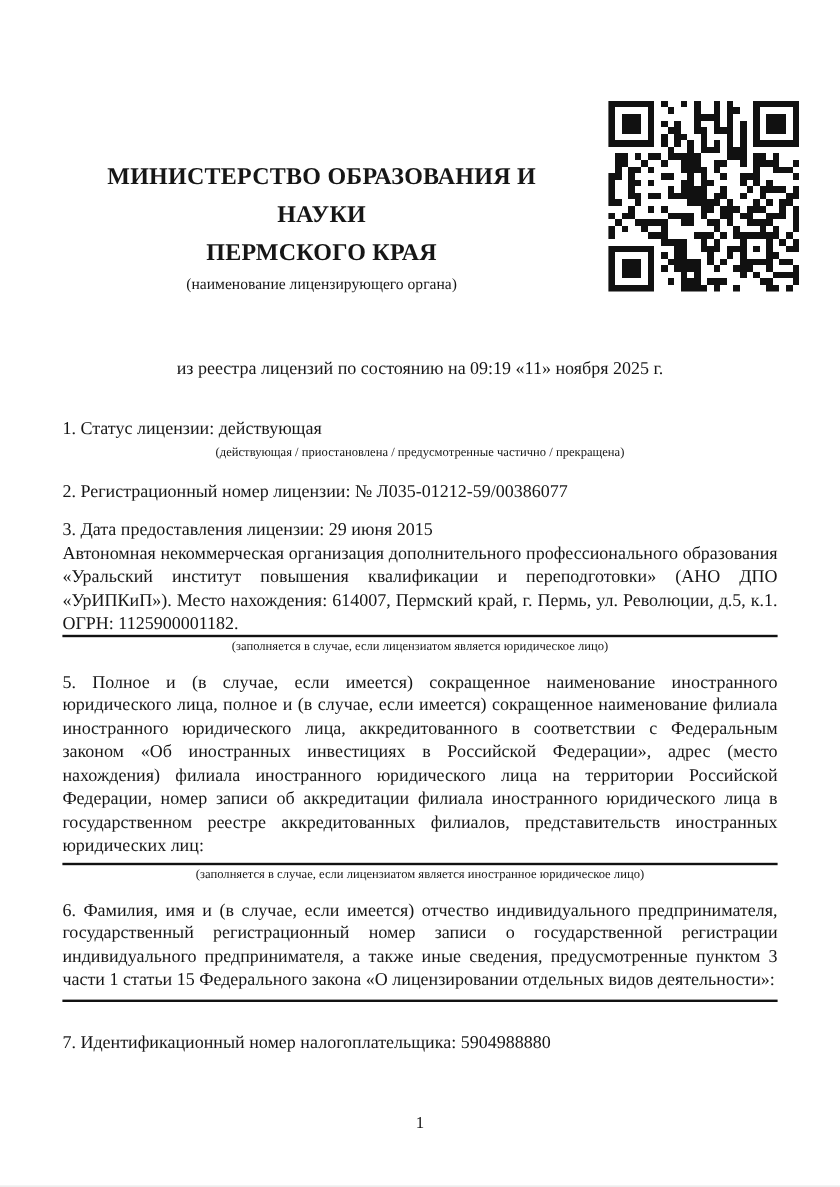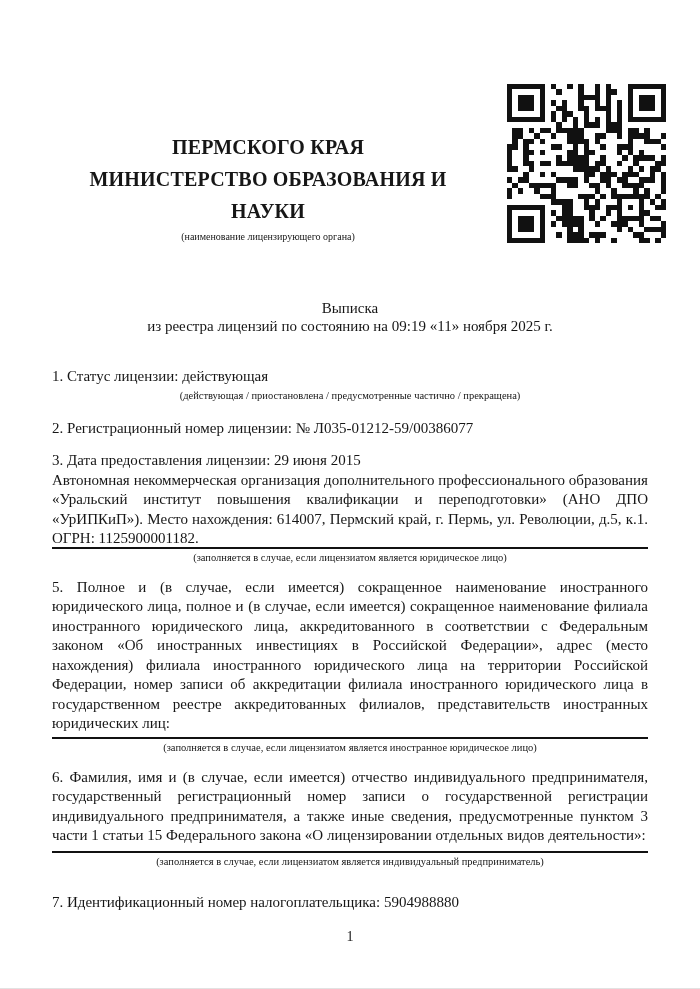--- a/index.html
+++ b/index.html
@@ -12,21 +12,21 @@
     box-sizing:border-box;
     padding:0 52px;
     overflow:hidden;
     border-bottom:1px solid #e2e2e2;
   }
   .ministry{
     position:absolute;top:131px;left:52px;width:432px;
     text-align:center;
   }
   .ministry-line{font-size:20px;font-weight:bold;line-height:32px;letter-spacing:.2px;}
-  .ministry-caption{font-size:10px;line-height:13px;margin-top:3px;}
+  .ministry-caption{font-size:13px;line-height:13px;margin-top:3px;}
   .qr{
     position:absolute;top:84px;left:507px;width:159px;height:159px;
   }
   .qr svg{width:100%;height:100%;display:block;}
   .doc-title{padding-top:299px;text-align:center;font-size:15px;line-height:18px;}
   .items{margin-top:32px;}
   p{margin:0;font-size:15px;line-height:19.5px;}
   .just{text-align:justify;}
   .small-caption{font-size:10.5px;line-height:13px;text-align:center;}
   .cap-item1{margin-top:2px;}
@@ -45,22 +45,22 @@
     position:absolute;left:0;right:0;top:928px;
     text-align:center;font-size:14px;line-height:18px;
   }
 </style>
 </head>
 <body>
 
 <div class="page">
 
   <div class="ministry">
+    <div class="ministry-line">МИНИСТЕРСТВО ОБРАЗОВАНИЯ И НАУКИ</div>
     <div class="ministry-line">ПЕРМСКОГО КРАЯ</div>
-    <div class="ministry-line">МИНИСТЕРСТВО ОБРАЗОВАНИЯ И НАУКИ</div>
     <div class="ministry-caption">(наименование лицензирующего органа)</div>
   </div>
 
   <div class="qr">
     <svg id="qr-svg" xmlns="http://www.w3.org/2000/svg" shape-rendering="crispEdges" fill="#111" viewBox="0 0 174 174">
         <rect x="0" y="0" width="6" height="6"></rect>
         <rect x="6" y="0" width="6" height="6"></rect>
         <rect x="12" y="0" width="6" height="6"></rect>
         <rect x="18" y="0" width="6" height="6"></rect>
         <rect x="24" y="0" width="6" height="6"></rect>
@@ -468,21 +468,20 @@
         <rect x="84" y="168" width="6" height="6"></rect>
         <rect x="96" y="168" width="6" height="6"></rect>
         <rect x="114" y="168" width="6" height="6"></rect>
         <rect x="144" y="168" width="6" height="6"></rect>
         <rect x="150" y="168" width="6" height="6"></rect>
         <rect x="162" y="168" width="6" height="6"></rect>
       </svg>
   </div>
 
   <div class="doc-title">
-    <div>Выписка</div>
     <div>из реестра лицензий по состоянию на 09:19 «11» ноября 2025 г.</div>
   </div>
 
   <div class="items">
 
     <p>1. Статус лицензии: действующая</p>
     <div class="small-caption cap-item1">(действующая / приостановлена / предусмотренные частично / прекращена)</div>
 
     <p class="mt-item2">2. Регистрационный номер лицензии: № Л035-01212-59/00386077</p>
 
@@ -491,21 +490,20 @@
     <p class="just">Автономная некоммерческая организация дополнительного профессионального образования «Уральский институт повышения квалификации и переподготовки» (АНО ДПО «УрИПКиП»). Место нахождения: 614007, Пермский край, г. Пермь, ул. Революции, д.5, к.1. ОГРН: 1125900001182.</p>
     <hr class="rule rule-4">
     <div class="small-caption cap-rule">(заполняется в случае, если лицензиатом является юридическое лицо)</div>
 
     <p class="just mt-item5">5. Полное и (в случае, если имеется) сокращенное наименование иностранного юридического лица, полное и (в случае, если имеется) сокращенное наименование филиала иностранного юридического лица, аккредитованного в соответствии с Федеральным законом «Об иностранных инвестициях в Российской Федерации», адрес (место нахождения) филиала иностранного юридического лица на территории Российской Федерации, номер записи об аккредитации филиала иностранного юридического лица в государственном реестре аккредитованных филиалов, представительств иностранных юридических лиц:</p>
     <hr class="rule rule-5">
     <div class="small-caption cap-rule">(заполняется в случае, если лицензиатом является иностранное юридическое лицо)</div>
 
     <p class="just mt-item6">6. Фамилия, имя и (в случае, если имеется) отчество индивидуального предпринимателя, государственный регистрационный номер записи о государственной регистрации индивидуального предпринимателя, а также иные сведения, предусмотренные пунктом 3 части 1 статьи 15 Федерального закона «О лицензировании отдельных видов деятельности»:</p>
     <hr class="rule rule-6">
-    <div class="small-caption cap-rule">(заполняется в случае, если лицензиатом является индивидуальный предприниматель)</div>
 
     <p class="mt-item7">7. Идентификационный номер налогоплательщика: 5904988880</p>
 
   </div>
 
   <div class="page-number">1</div>
 
 </div>
 
 </body></html>

